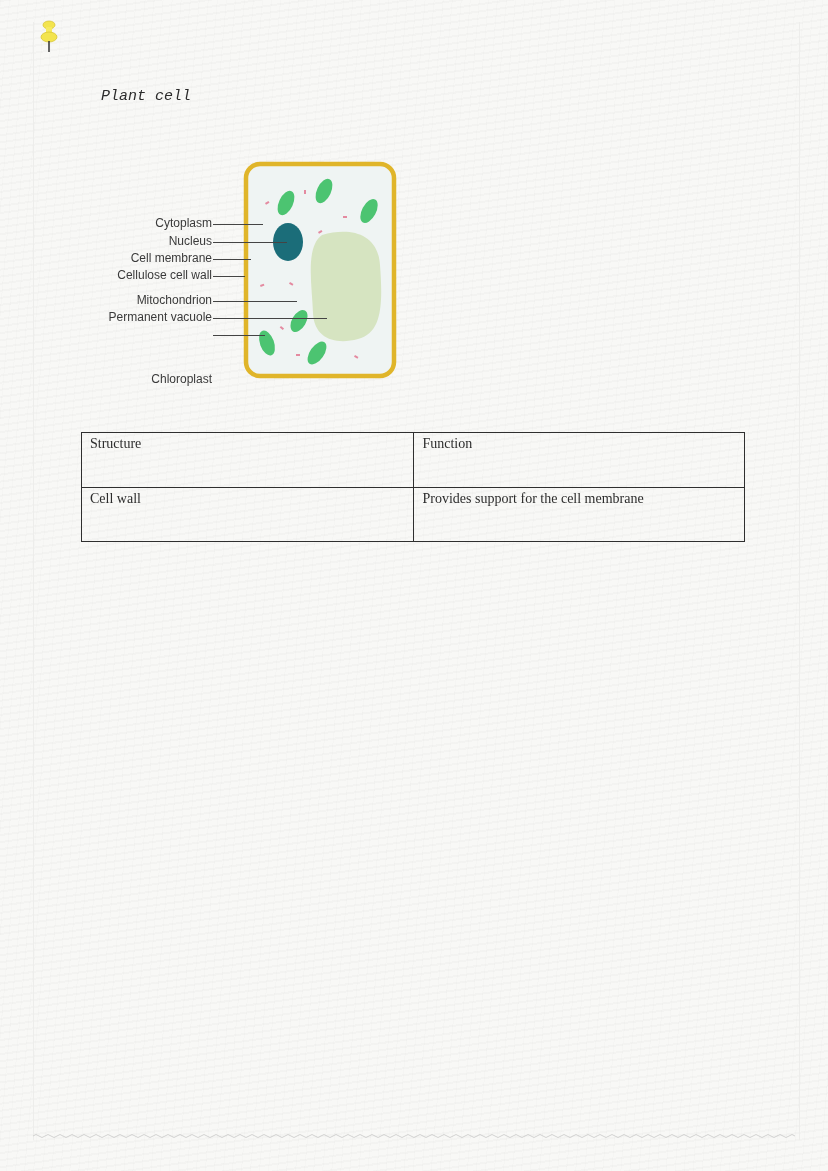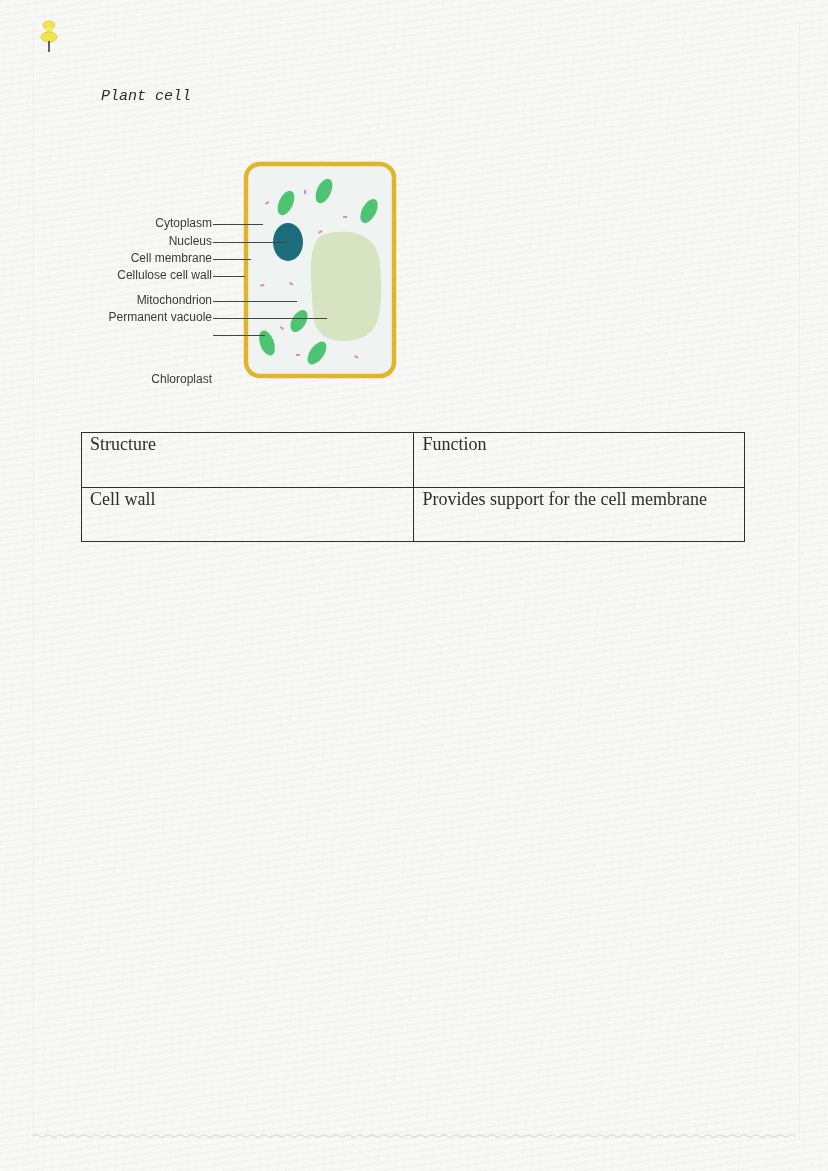--- a/index.html
+++ b/index.html
@@ -43,21 +43,21 @@
       font-family: "Liberation Sans", "DejaVu Sans", sans-serif;
       font-size: 12px; color: #3a3a3a; white-space: nowrap;
       line-height: 12px;
     }
     .leader {
       position: absolute; height: 1px; background: #444;
     }
     table.structure-table {
       position: absolute; left: 81px; top: 432px; width: 664px;
       border-collapse: collapse;
-      font-size: 18px; color: #2c2c2c;
+      font-size: 14px; color: #2c2c2c;
     }
     table.structure-table td {
       border: 1.5px solid #2f2f2f;
       vertical-align: top;
       padding: 3px 8px 0 8px;
       line-height: 16px;
     }
     td.col-structure { width: 316px; }
     td.col-function { width: 314px; font-family: Liberation Serif, serif; }
     tr.row-head td { height: 51px; }

